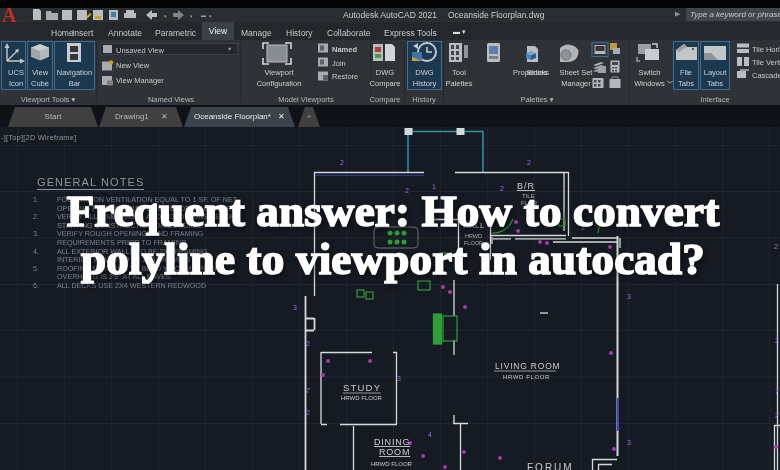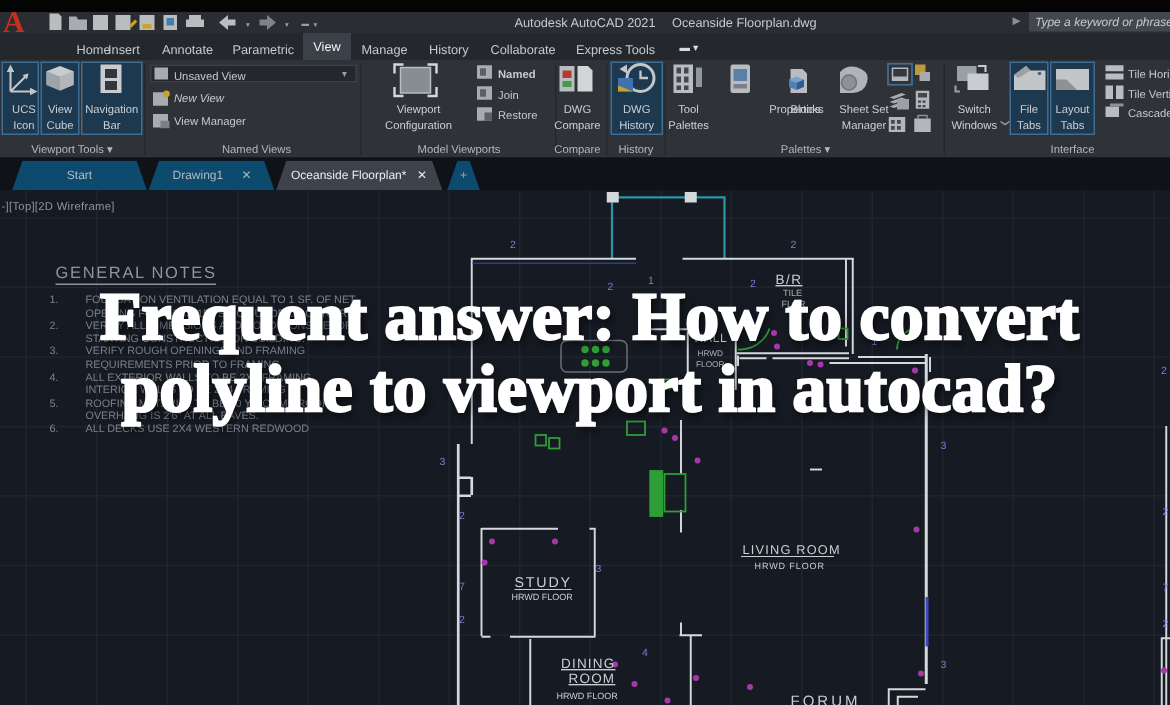--- a/index.html
+++ b/index.html
@@ -12,21 +12,21 @@
   #ribbon{left:0;top:40px;width:780px;height:65px;background:#2f3338;}
   #tabrow{left:0;top:105px;width:780px;height:22px;background:#0f1217;}
   .mitem{position:absolute;top:6px;font-size:8.5px;color:#c6cacd;}
   .viewtab{position:absolute;left:202px;top:0px;width:32px;height:18px;background:#3b4148;
            color:#f2f3f4;font-size:8.5px;text-align:center;line-height:18px;}
   .psep{position:absolute;top:2px;width:1px;height:61px;background:#24272b;}
   .plabel{position:absolute;top:55px;font-size:7.5px;color:#b4b8bb;width:120px;text-align:center;}
   .blab{position:absolute;top:28px;font-size:7.5px;color:#ccd0d3;text-align:center;line-height:10.5px;}
   .hl{position:absolute;background:#1d3950;border:1px solid #3f6c92;box-sizing:border-box;}
   .srow{position:absolute;font-size:7.5px;color:#c7cbce;white-space:nowrap;}
-  .ftab{position:absolute;top:2px;height:20px;background:#0c4a6e;color:#b4b9bd;font-size:8px;
+  .ftab{position:absolute;top:2px;height:20px;background:#404040;color:#b4b9bd;font-size:8px;
         clip-path:polygon(7px 0,calc(100% - 7px) 0,100% 100%,0 100%);line-height:20px;}
   #bigtext{left:3px;top:186.5px;width:780px;text-align:center;
      font-family:"Liberation Serif",serif;font-weight:bold;font-size:45px;line-height:48px;
      color:#ffffff;-webkit-text-stroke:1.7px #fff;letter-spacing:0.2px;
      text-shadow:2px 3px 6px rgba(0,0,0,.65);z-index:30;}
   #notes{left:37px;top:176px;color:#7b828c;font-size:7.2px;z-index:5;}
   #nhead{font-size:11px;letter-spacing:1.1px;color:#8f959c;border-bottom:1px solid #8f959c;
          padding-bottom:1px;display:inline-block;}
   .nl{position:absolute;white-space:nowrap;}
   #vplabel{left:1px;top:133px;font-size:7.5px;color:#8f959b;z-index:5;letter-spacing:0.2px;}
@@ -218,21 +218,21 @@
   <div class="hl" style="left:1px;top:1px;width:25px;height:49px;"></div>
   <div class="hl" style="left:27px;top:1px;width:26px;height:49px;"></div>
   <div class="hl" style="left:54px;top:1px;width:41px;height:49px;"></div>
   <div class="blab" style="left:0px;width:32px;">UCS<br>Icon</div>
   <div class="blab" style="left:27px;width:26px;">View<br>Cube</div>
   <div class="blab" style="left:54px;width:41px;">Navigation<br>Bar</div>
   <div class="plabel" style="left:-12px;">Viewport Tools ▾</div>
   <div style="position:absolute;left:100px;top:3px;width:138px;height:12px;background:#24282d;border:1px solid #3c4147;box-sizing:border-box;"></div>
   <div class="srow" style="left:116px;top:5.5px;">Unsaved View</div>
   <div class="srow" style="left:228px;top:4.5px;color:#9a9ea2;font-size:6.5px;">▾</div>
-  <div class="srow" style="left:116px;top:21px;font-style:italic;">New View</div>
+  <div class="srow" style="left:116px;top:21px;">New View</div>
   <div class="srow" style="left:116px;top:36px;">View Manager</div>
   <div class="plabel" style="left:111px;">Named Views</div>
   <div class="blab" style="left:251px;width:56px;">Viewport<br>Configuration</div>
   <div class="srow" style="left:332px;top:4.5px;font-weight:bold;">Named</div>
   <div class="srow" style="left:332px;top:18.5px;">Join</div>
   <div class="srow" style="left:332px;top:32px;">Restore</div>
   <div class="plabel" style="left:246px;">Model Viewports</div>
   <div class="blab" style="left:365px;width:40px;">DWG<br>Compare</div>
   <div class="plabel" style="left:325px;">Compare</div>
   <div class="hl" style="left:407px;top:1px;width:35px;height:49px;"></div>

